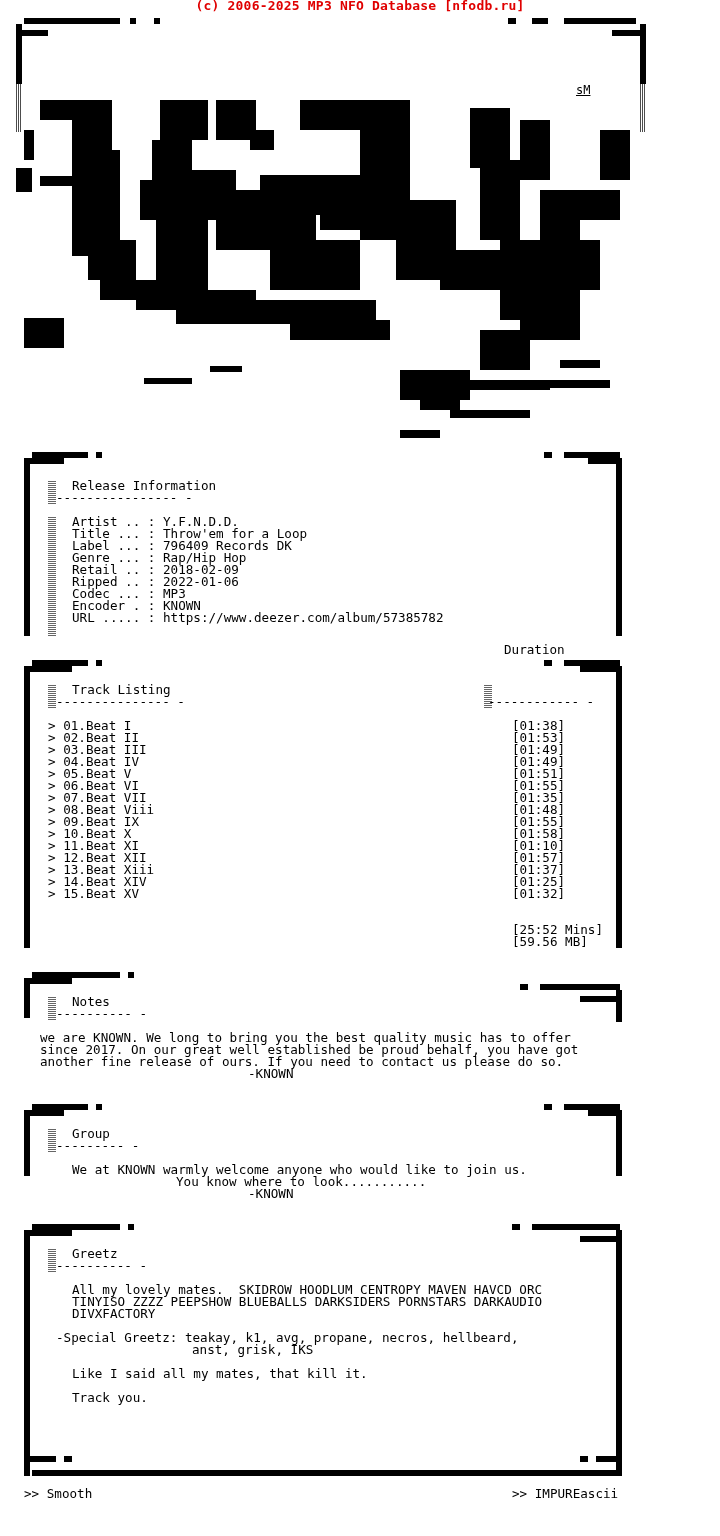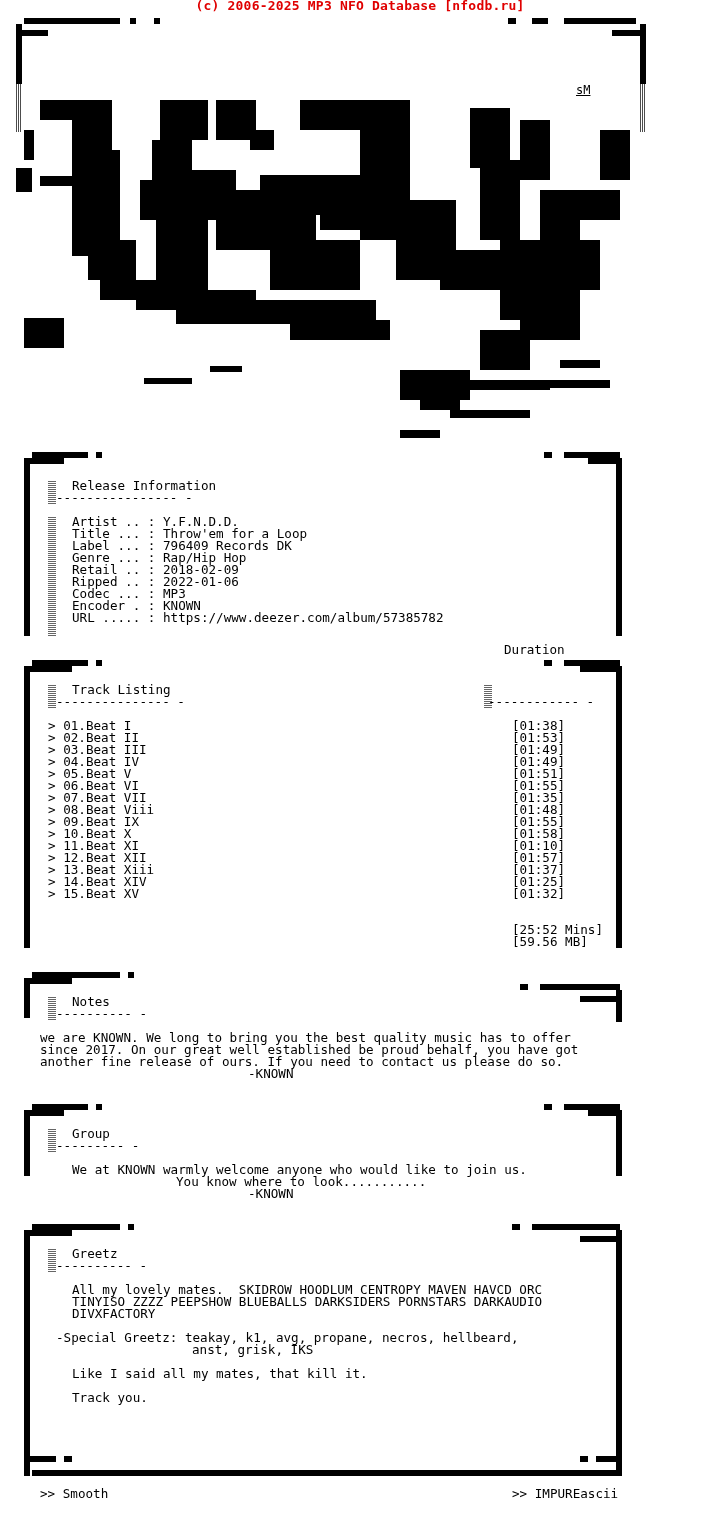--- a/index.html
+++ b/index.html
@@ -230,14 +230,14 @@
   <div class="line" style="left:56px;top:1260px">---------- -</div>
   <div class="line" style="left:72px;top:1284px">All my lovely mates.  SKIDROW HOODLUM CENTROPY MAVEN HAVCD ORC</div>
   <div class="line" style="left:72px;top:1296px">TINYISO ZZZZ PEEPSHOW BLUEBALLS DARKSIDERS PORNSTARS DARKAUDIO</div>
   <div class="line" style="left:72px;top:1308px">DIVXFACTORY</div>
   <div class="line" style="left:56px;top:1332px">-Special Greetz: teakay, k1, avg, propane, necros, hellbeard,</div>
   <div class="line" style="left:192px;top:1344px">anst, grisk, IKS</div>
   <div class="line" style="left:72px;top:1368px">Like I said all my mates, that kill it.</div>
   <div class="line" style="left:72px;top:1392px">Track you.</div>
 </div>
 
-<div class="footer" style="left:40px">&gt;&gt; Smooth</div>
+<div class="footer" style="left:24px">&gt;&gt; Smooth</div>
 <div class="footer" style="left:512px">&gt;&gt; IMPUREascii</div>
 
 </body></html>

